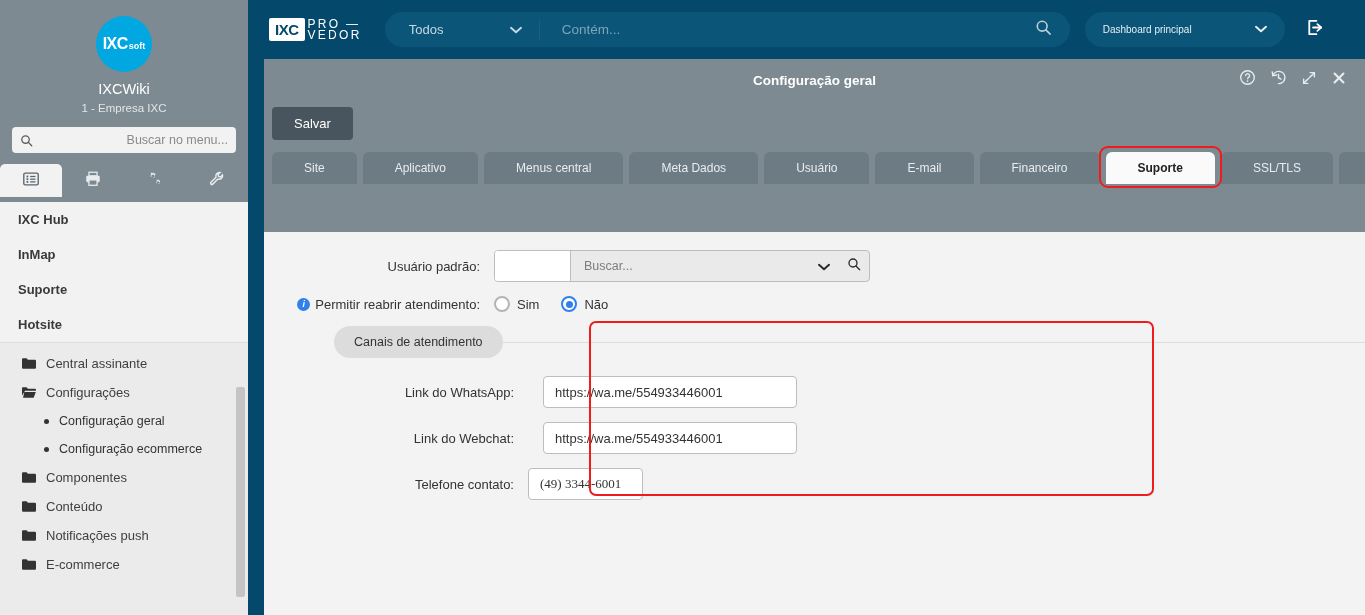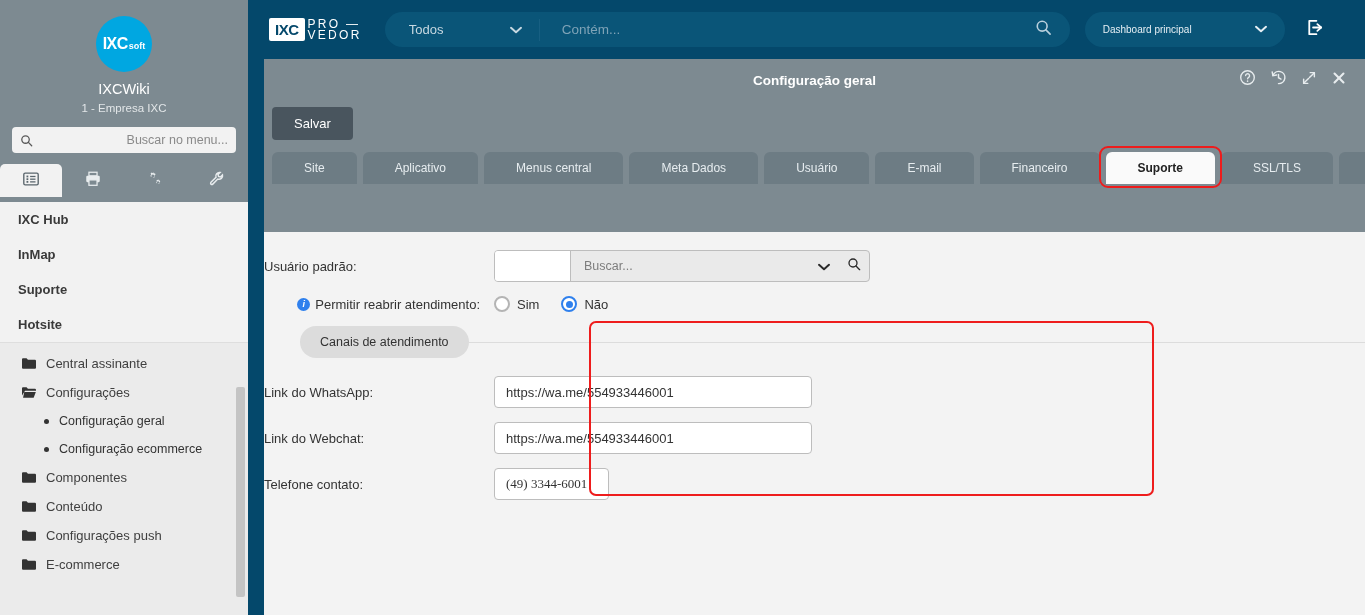--- a/index.html
+++ b/index.html
@@ -167,21 +167,21 @@
     position: absolute; left: -7px; top: -6px; right: -7px; bottom: -4px;
     border: 2.5px solid #ee1c1c; border-radius: 9px; pointer-events: none;
   }
 
   .form-area {
     background: #f3f3f3; position: absolute; left: 0; right: 0;
     top: 173px; bottom: 0; padding-top: 18px;
   }
   .frow { display: flex; align-items: center; margin-bottom: 14px; }
   .flabel {
-    width: 230px; text-align: left; padding-right: 14px;
+    width: 230px; text-align: right; padding-right: 14px;
     font-size: 13px; color: #333;
   }
   .userfield {
     display: flex; width: 376px; height: 32px;
     border: 1px solid #bdbdbd; border-radius: 4px; overflow: hidden;
     background: #eaeaea;
   }
   .userfield .uf-white {
     width: 76px; background: #ffffff; border-right: 1px solid #bdbdbd;
   }
@@ -211,38 +211,38 @@
     border: 2px solid #b4b4b4; background: #fff; margin-right: 7px;
     display: inline-flex; align-items: center; justify-content: center;
     flex: none;
   }
   .radio.on { border-color: #2f80ed; }
   .radio.on::after {
     content: ''; width: 7px; height: 7px; border-radius: 50%; background: #2f80ed;
   }
   .radio-txt { font-size: 13px; color: #333; margin-right: 22px; }
 
-  .fieldset-wrap { position: relative; margin-top: 6px; }
+  .fieldset-wrap { position: relative; margin-top: 6px; padding-left: 34px; }
   .legend-row {
     display: flex; align-items: center; margin-left: 36px;
   }
   .legend {
     background: #dcdcdc; color: #333; font-size: 12.5px;
     padding: 9px 20px; border-top-left-radius: 17px; border-top-right-radius: 17px;
     border-bottom-left-radius: 17px; border-bottom-right-radius: 17px;
     white-space: nowrap;
   }
   .legend-line { flex: 1; height: 1px; background: #dcdcdc; margin-left: -6px; }
   .fs-body { padding-top: 18px; }
   .txtinput {
     height: 32px; border: 1px solid #bdbdbd; border-radius: 4px;
     background: #ffffff; font-size: 13px; color: #333;
     padding: 0 11px; display: flex; align-items: center;
   }
-  .w-long { width: 318px; }
+  .w-long { width: 254px; margin-left: 15px; }
   .w-short { width: 115px; font-family: Liberation Serif, serif; }
 
   .red-box {
     position: absolute; left: 325px; top: 262px;
     width: 565px; height: 175px;
     border: 2.5px solid #ee1c1c; border-radius: 7px; pointer-events: none;
   }
 </style>
 </head>
 <body>
@@ -365,21 +365,21 @@
               </svg>
           </span>
           <span>Conteúdo</span>
         </div>
         <div class="sb-node">
           <span class="fldr">
             <svg viewBox="0 0 16 12" width="14" height="11" fill="currentColor">
                 <path d="M0 1.2A1.2 1.2 0 011.2 0h4l1.6 1.8h8A1.2 1.2 0 0116 3v7.8A1.2 1.2 0 0114.8 12H1.2A1.2 1.2 0 010 10.8z"></path>
               </svg>
           </span>
-          <span>Configurações push</span>
+          <span>Notificações push</span>
         </div>
         <div class="sb-node">
           <span class="fldr">
             <svg viewBox="0 0 16 12" width="14" height="11" fill="currentColor">
                 <path d="M0 1.2A1.2 1.2 0 011.2 0h4l1.6 1.8h8A1.2 1.2 0 0116 3v7.8A1.2 1.2 0 0114.8 12H1.2A1.2 1.2 0 010 10.8z"></path>
               </svg>
           </span>
           <span>E-commerce</span>
         </div>
       </div>

